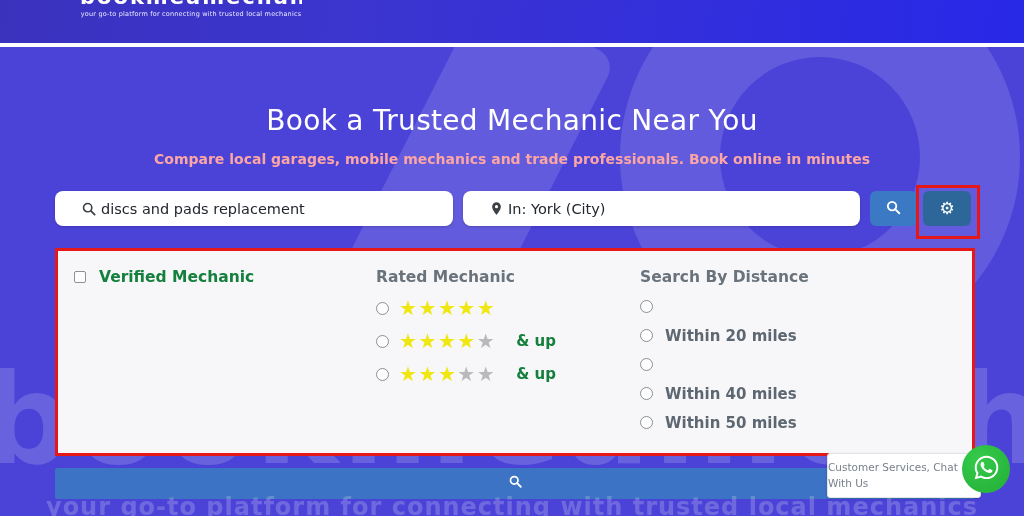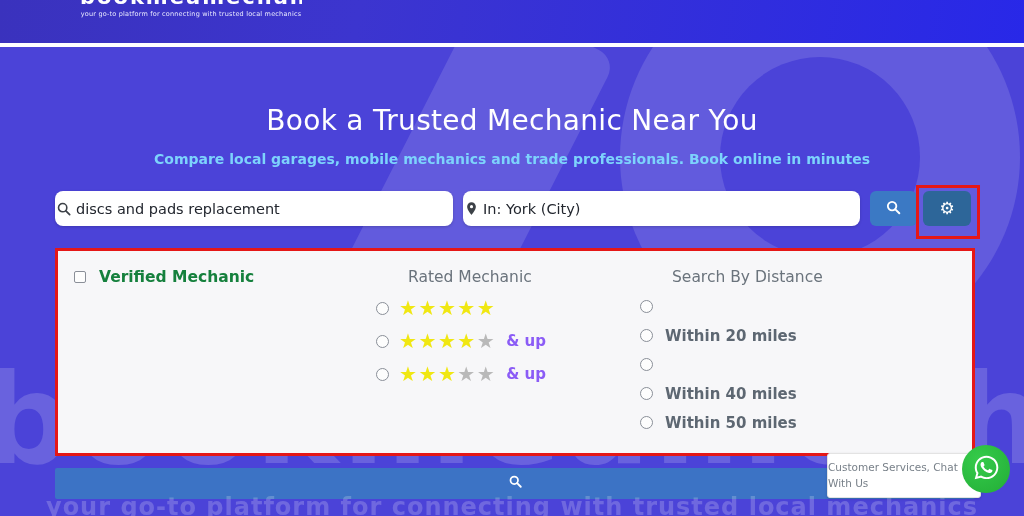--- a/index.html
+++ b/index.html
@@ -30,50 +30,50 @@
     background:#4b43d8; z-index:1;}
   .wm-bigtext{ position:absolute; left:-18px; top:300px; width:1100px; z-index:1;
     font-size:125px; font-weight:700; letter-spacing:4px; color:rgba(255,255,255,.17); white-space:nowrap;}
   .wm-footer{ position:absolute; left:0; top:446px; width:1024px; text-align:center; z-index:2;
     font-size:24px; font-weight:700; letter-spacing:1px; color:rgba(255,255,255,.20); white-space:nowrap;}
 
   
   .hero-title{ position:absolute; left:0; top:57px; width:1024px; text-align:center; z-index:2;
     color:#fff; font-size:28px; font-weight:400; letter-spacing:.3px;}
   .hero-subtitle{ position:absolute; left:0; top:104px; width:1024px; text-align:center; z-index:2;
-    color:#7dd3fc; font-size:14px; font-weight:600;}
+    color:#fca5a5; font-size:14px; font-weight:600;}
 
   
   .search-input{ position:absolute; top:144px; height:35px; background:#fff; border-radius:8px; z-index:3;
-    display:flex; align-items:center; padding:0 1px; box-shadow:0 1px 3px rgba(0,0,0,.18);}
+    display:flex; align-items:center; padding:0 26px; box-shadow:0 1px 3px rgba(0,0,0,.18);}
   .search-input .txt{ font-size:14.5px; color:#23272f; margin-left:4px; white-space:nowrap;}
   .input-service{ left:55px; width:398px;}
   .input-location{ left:463px; width:397px;}
   .icon-dark{ color:#3c4147; display:inline-flex;}
   .hero-btn{ position:absolute; top:144px; height:35px; border:none; border-radius:6px; z-index:3;
     display:flex; align-items:center; justify-content:center; cursor:pointer; color:#fff;}
   .btn-search{ left:870px; width:47px; background:#3b79c4;}
   .btn-gear{ left:923px; width:48px; background:#2d6699; font-size:17px;}
   .btn-gear .gear-glyph{ color:#fff; line-height:1;}
 
   
   .filter-panel{ position:absolute; left:55px; top:201px; width:920px; height:208px; z-index:3;
     background:#f7f7f9; border:3px solid var(--annot,#e51717);}
-  .col-title{ font-size:15.5px; font-weight:400; color:#6a737c;margin-left:32px;}
+  .col-title{ font-size:15.5px; font-weight:700; color:#6a737c;}
   .col-verified{ position:absolute; left:16px; top:17px; display:flex; align-items:center; gap:13px;}
   .checkbox{ width:12px; height:12px; border:1.5px solid #8a8f98; border-radius:2px; background:#fdfdfd; display:inline-block;}
   .verified-label{ font-size:15.5px; font-weight:600; color:#15803d;}
   .col-rated{ position:absolute; left:318px; top:17px;}
   .col-distance{ position:absolute; left:582px; top:17px;}
   .radio{ width:13px; height:13px; border:1.5px solid #8a8f98; border-radius:50%; background:#fdfdfd; display:inline-block; flex:none;}
   .rated-option{ display:flex; align-items:center; gap:10px; margin-top:11px; height:22px;}
   .stars{ font-size:20px; letter-spacing:1.5px; line-height:1; display:inline-block;}
   .star-on{ color:var(--star-on,#f0e712);}
   .star-off{ color:var(--star-off,#b9b9b9);}
-  .and-up{ font-size:15px; font-weight:700; color:#8b5cf6;}
+  .and-up{ font-size:15px; font-weight:700; color:#15803d;margin-left:10px;}
   .distance-option{ display:flex; align-items:center; gap:12px; margin-top:12px; height:17px;}
   .distance-label{ font-size:15px; font-weight:600; color:#5d6772;}
 
   
   .bottom-bar{ position:absolute; left:55px; top:421px; width:920px; height:31px; background:#3c73c5;
     border-radius:2px; z-index:2; display:flex; align-items:center; justify-content:center; cursor:pointer;}
 
   
   .chat-tooltip{ position:absolute; left:827px; top:406px; width:154px; min-height:38px; background:#fff;
     border:1px solid #e3e3e3; border-radius:3px; padding:5px 0; z-index:6;

